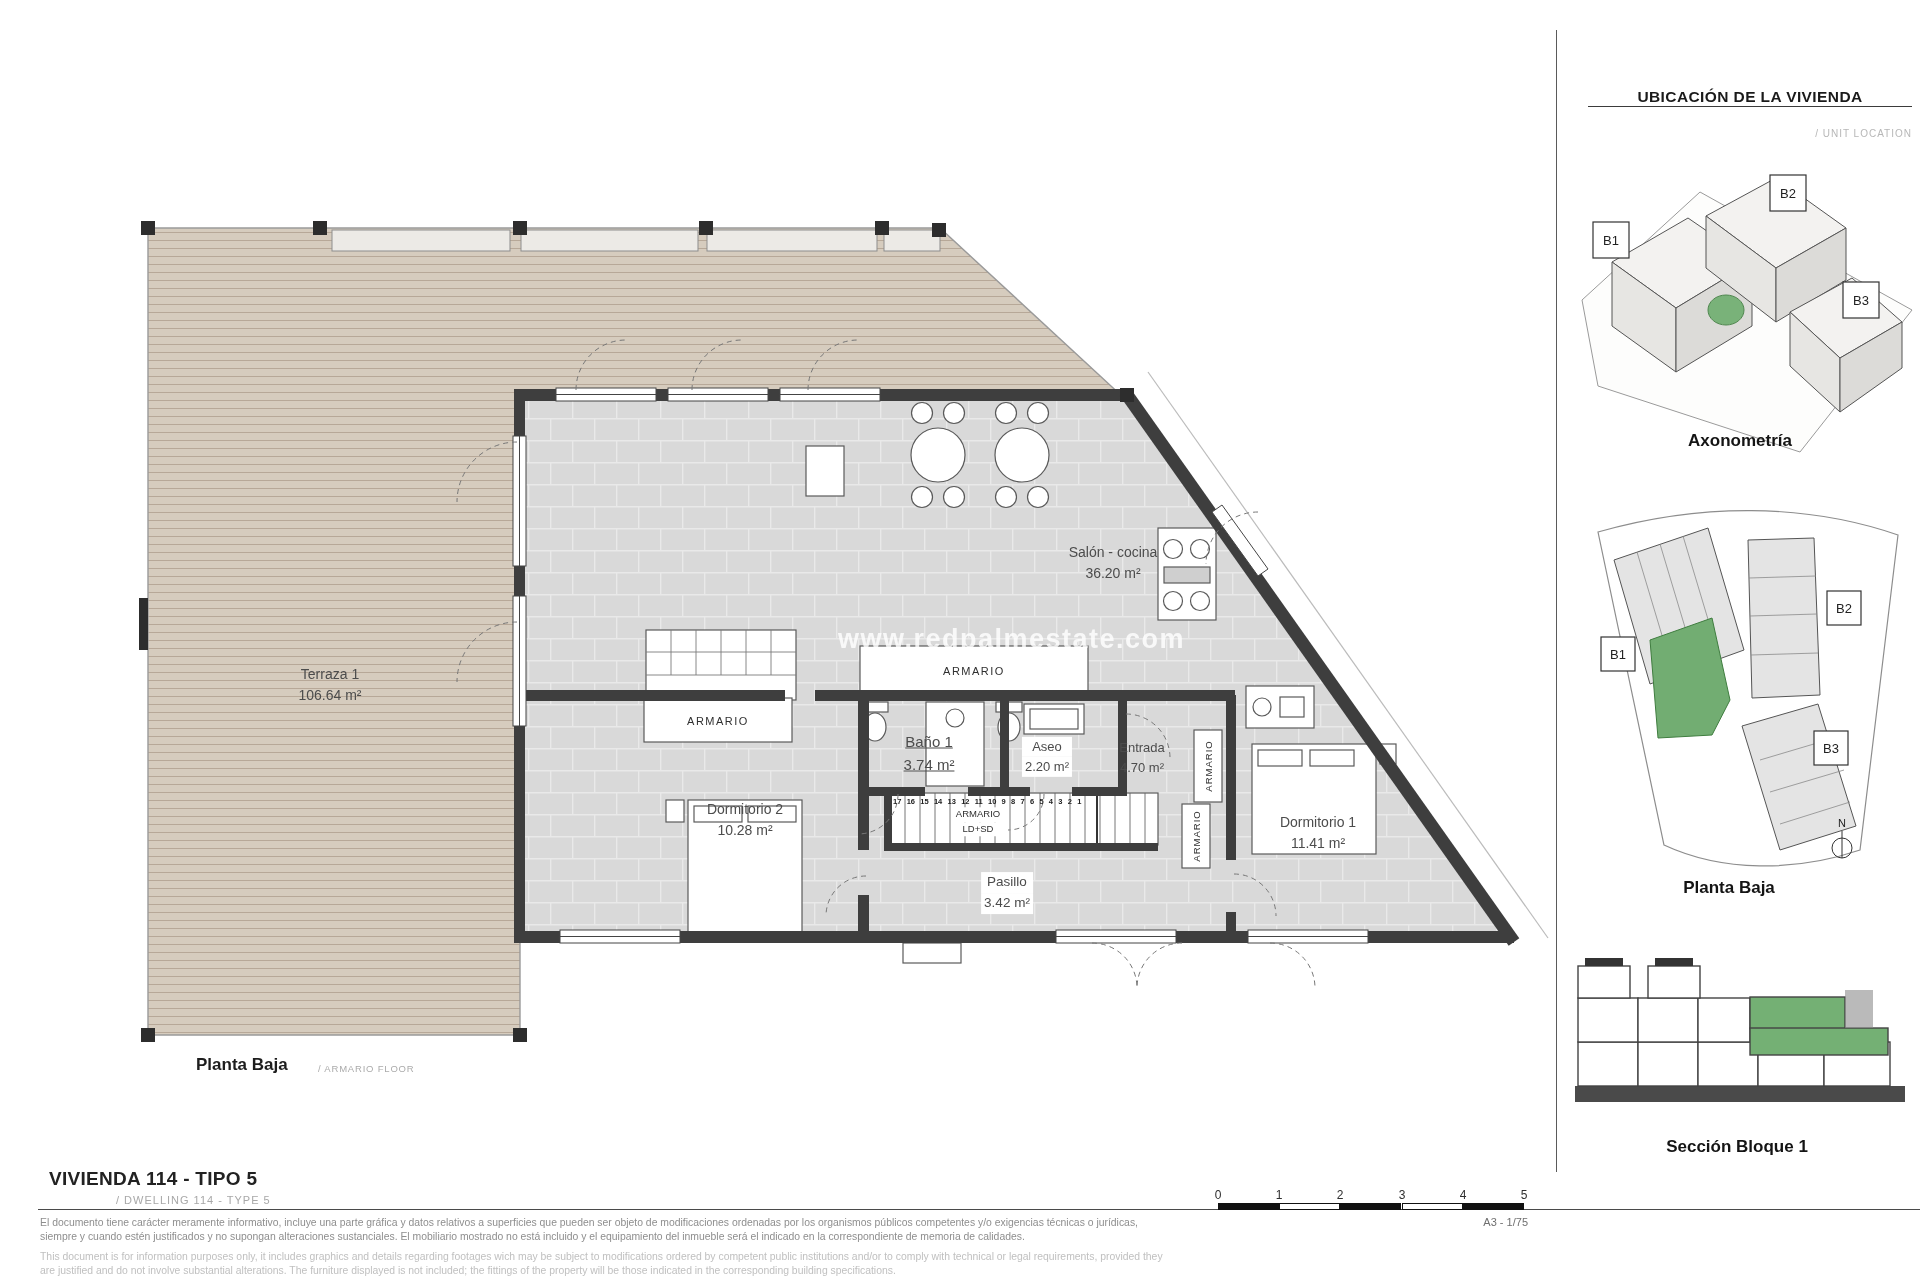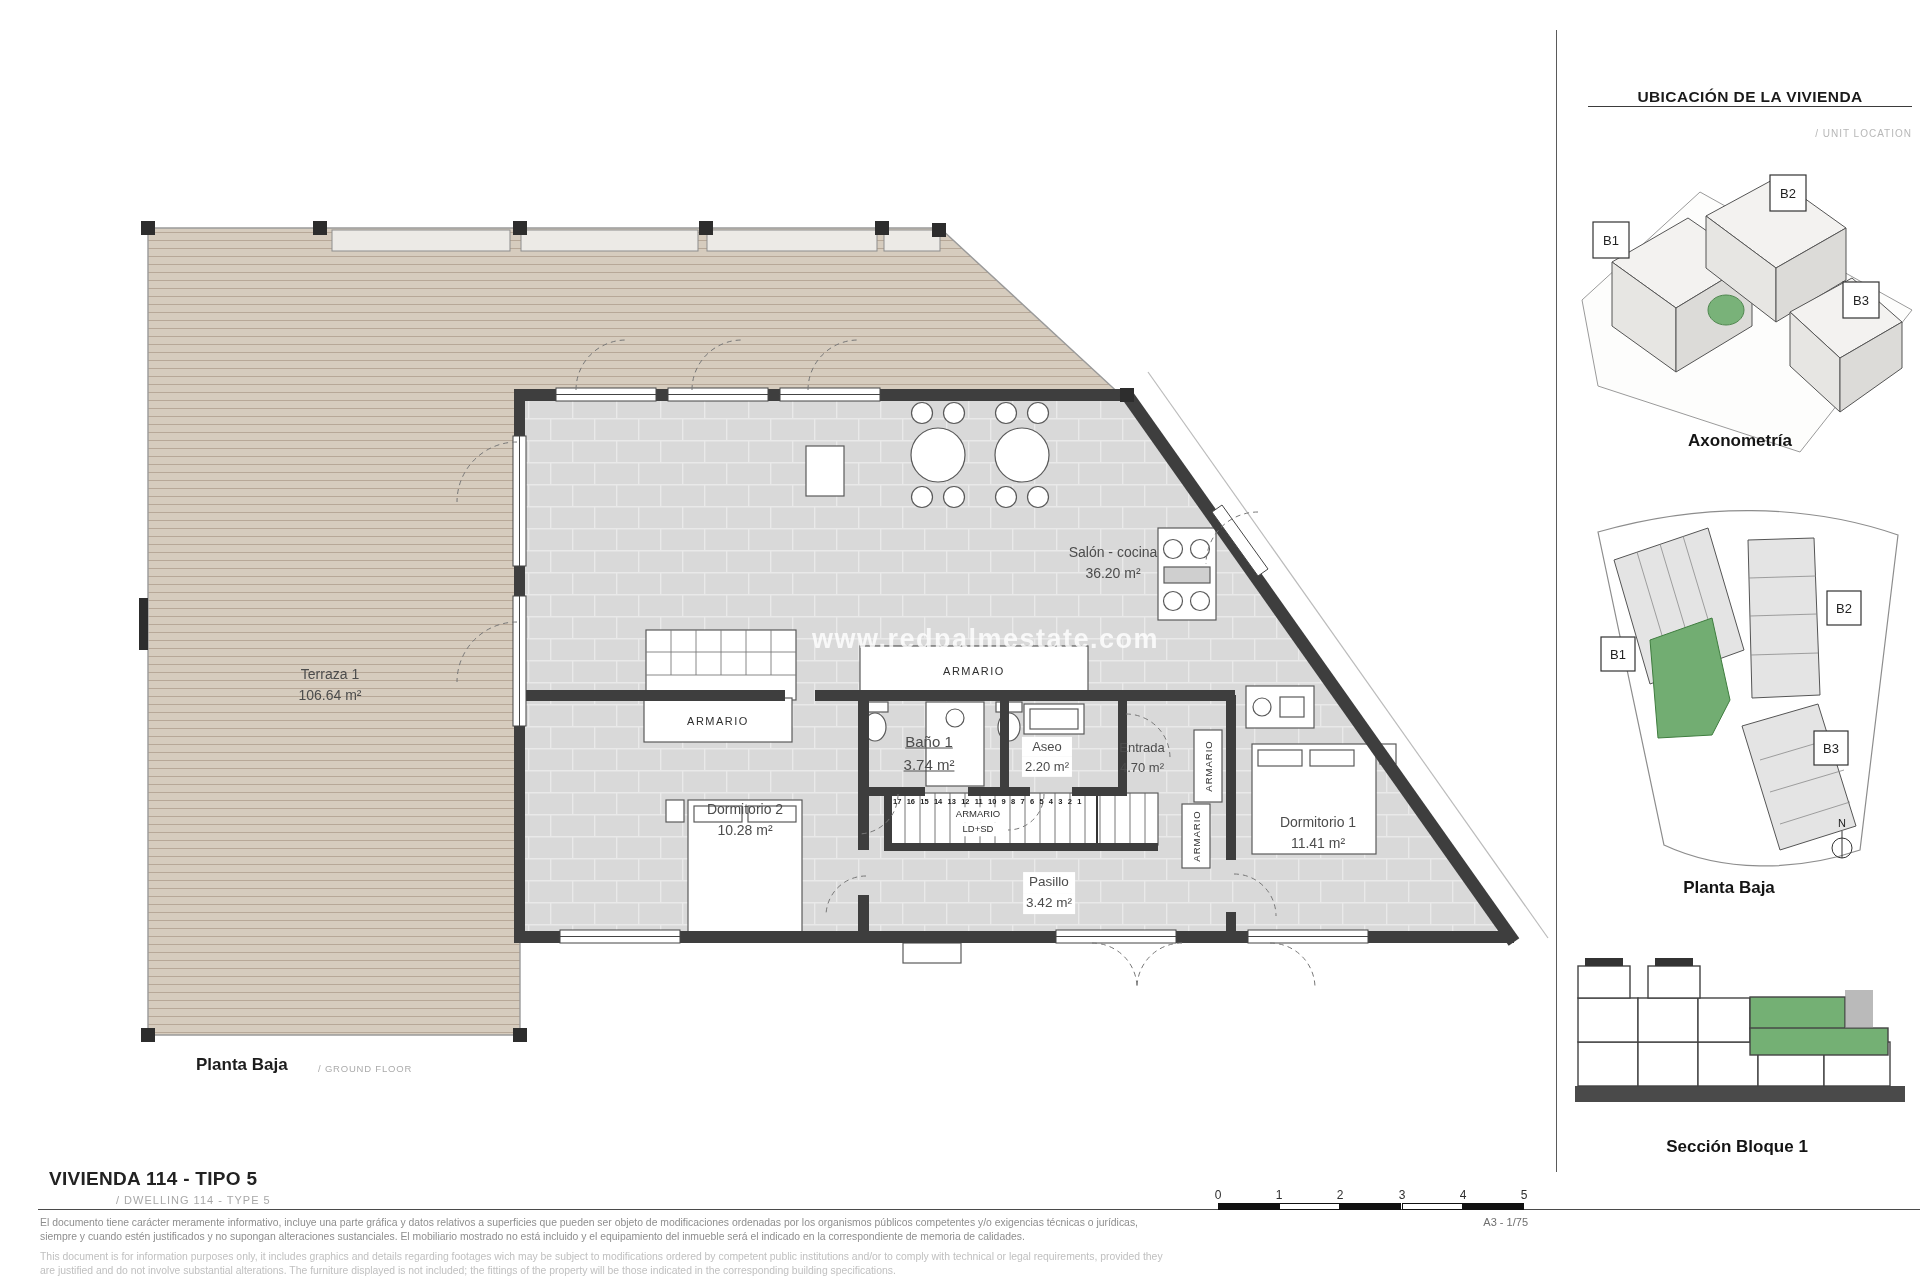--- a/index.html
+++ b/index.html
@@ -5,21 +5,21 @@
   html,body{margin:0;padding:0;background:#fff;}
   #page{position:relative;width:1920px;height:1280px;background:#fff;overflow:hidden;
         font-family:"Liberation Sans", sans-serif;color:#3c3c3c;}
   .abs{position:absolute;}
   .center{transform:translate(-50%,-50%);text-align:center;}
   .room-label{font-size:14px;line-height:1.5;color:#4c4c4c;white-space:nowrap;}
   .armario-label{font-size:11px;letter-spacing:1.5px;color:#2f2f2f;white-space:nowrap;}
   .armario-vert{font-size:9.5px;letter-spacing:1px;color:#2f2f2f;white-space:nowrap;
                 transform:translate(-50%,-50%) rotate(-90deg);}
   .chip{background:#fff;padding:0 3px;line-height:1.55;}
-  .watermark{font-size:27px;font-weight:700;letter-spacing:1.5px;color:rgba(255,255,255,0.82);white-space:nowrap;}
+  .watermark{font-size:27px;font-weight:700;letter-spacing:1.5px;color:rgba(255,255,255,0.82);white-space:nowrap;margin-left:26px;}
   .stair-numbers{width:262px;font-size:7.5px;font-weight:700;color:#222;word-spacing:3.2px;white-space:nowrap;overflow:hidden;}
   .caption{font-size:17px;font-weight:700;color:#141414;white-space:nowrap;}
   .sidebar-title{font-size:15.5px;font-weight:700;letter-spacing:.4px;color:#1a1a1a;text-align:center;
                  border-bottom:1.5px solid #3b3b3b;padding-bottom:0;}
   .sidebar-sub{font-size:10px;color:#b7b7b7;text-align:right;letter-spacing:1px;margin-top:21px;}
   .plan-caption{font-size:17px;font-weight:700;color:#1d1d1d;white-space:nowrap;}
   .plan-caption-sub{font-size:9.5px;color:#ababab;letter-spacing:.8px;white-space:nowrap;}
   .footer-title{font-size:19px;font-weight:700;letter-spacing:.3px;color:#222;white-space:nowrap;}
   .footer-sub{font-size:11px;color:#a8a8a8;letter-spacing:1px;white-space:nowrap;}
   .disclaimer{width:1124px;font-size:10.4px;line-height:13.6px;}
@@ -325,38 +325,38 @@
     <div>4.70 m²</div>
   </div>
   <div class="abs center room-label" style="left:745px;top:820px;">
     <div>Dormitorio 2</div>
     <div>10.28 m²</div>
   </div>
   <div class="abs center room-label" style="left:1318px;top:833px;">
     <div>Dormitorio 1</div>
     <div>11.41 m²</div>
   </div>
-  <div class="abs center room-label" style="left:1049px;top:893px;font-size:13.5px;">
+  <div class="abs center room-label" style="left:1007px;top:893px;font-size:13.5px;">
     <div class="chip">Pasillo</div>
     <div class="chip">3.42 m²</div>
   </div>
 
   <div class="abs center armario-label" style="left:974px;top:671px;">ARMARIO</div>
   <div class="abs center armario-label" style="left:718px;top:721px;">ARMARIO</div>
   <div class="abs armario-vert" style="left:1208px;top:766px;">ARMARIO</div>
   <div class="abs armario-vert" style="left:1196px;top:836px;">ARMARIO</div>
   <div class="abs center" style="left:978px;top:822px;font-size:9.5px;color:#2f2f2f;line-height:1.6;">
     <div class="chip">ARMARIO</div>
     <div class="chip">LD+SD</div>
   </div>
 
   <div class="abs stair-numbers" style="left:893px;top:797px;">17 16 15 14 13 12 11 10 9 8 7 6 5 4 3 2 1</div>
 
   <div class="abs plan-caption" style="left:196px;top:1055px;">Planta Baja</div>
-  <div class="abs plan-caption-sub" style="left:318px;top:1063px;">/ GROUND FLOOR</div>
+  <div class="abs plan-caption-sub" style="left:318px;top:1063px;">/ ARMARIO FLOOR</div>
 
   <div class="abs vrule" style="left:1556px;top:30px;height:1142px;"></div>
 
   <div class="abs" style="left:1588px;top:88px;width:324px;">
     <div class="sidebar-title">UBICACIÓN DE LA VIVIENDA</div>
     <div class="sidebar-sub">/ UNIT LOCATION</div>
   </div>
 
   <div class="abs center caption" style="left:1740px;top:441px;">Axonometría</div>
   <div class="abs center caption" style="left:1729px;top:888px;">Planta Baja</div>

